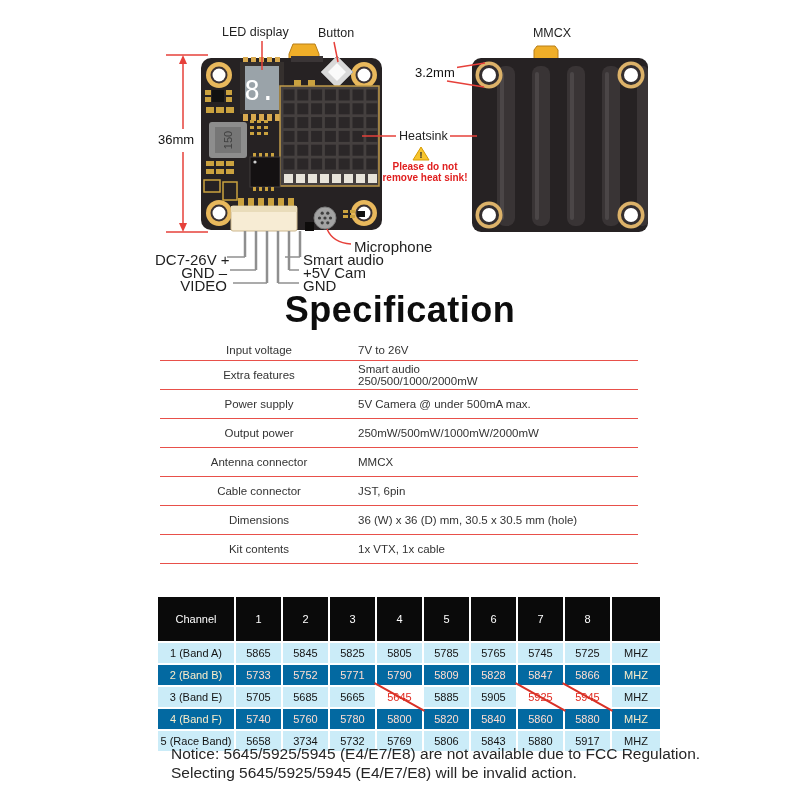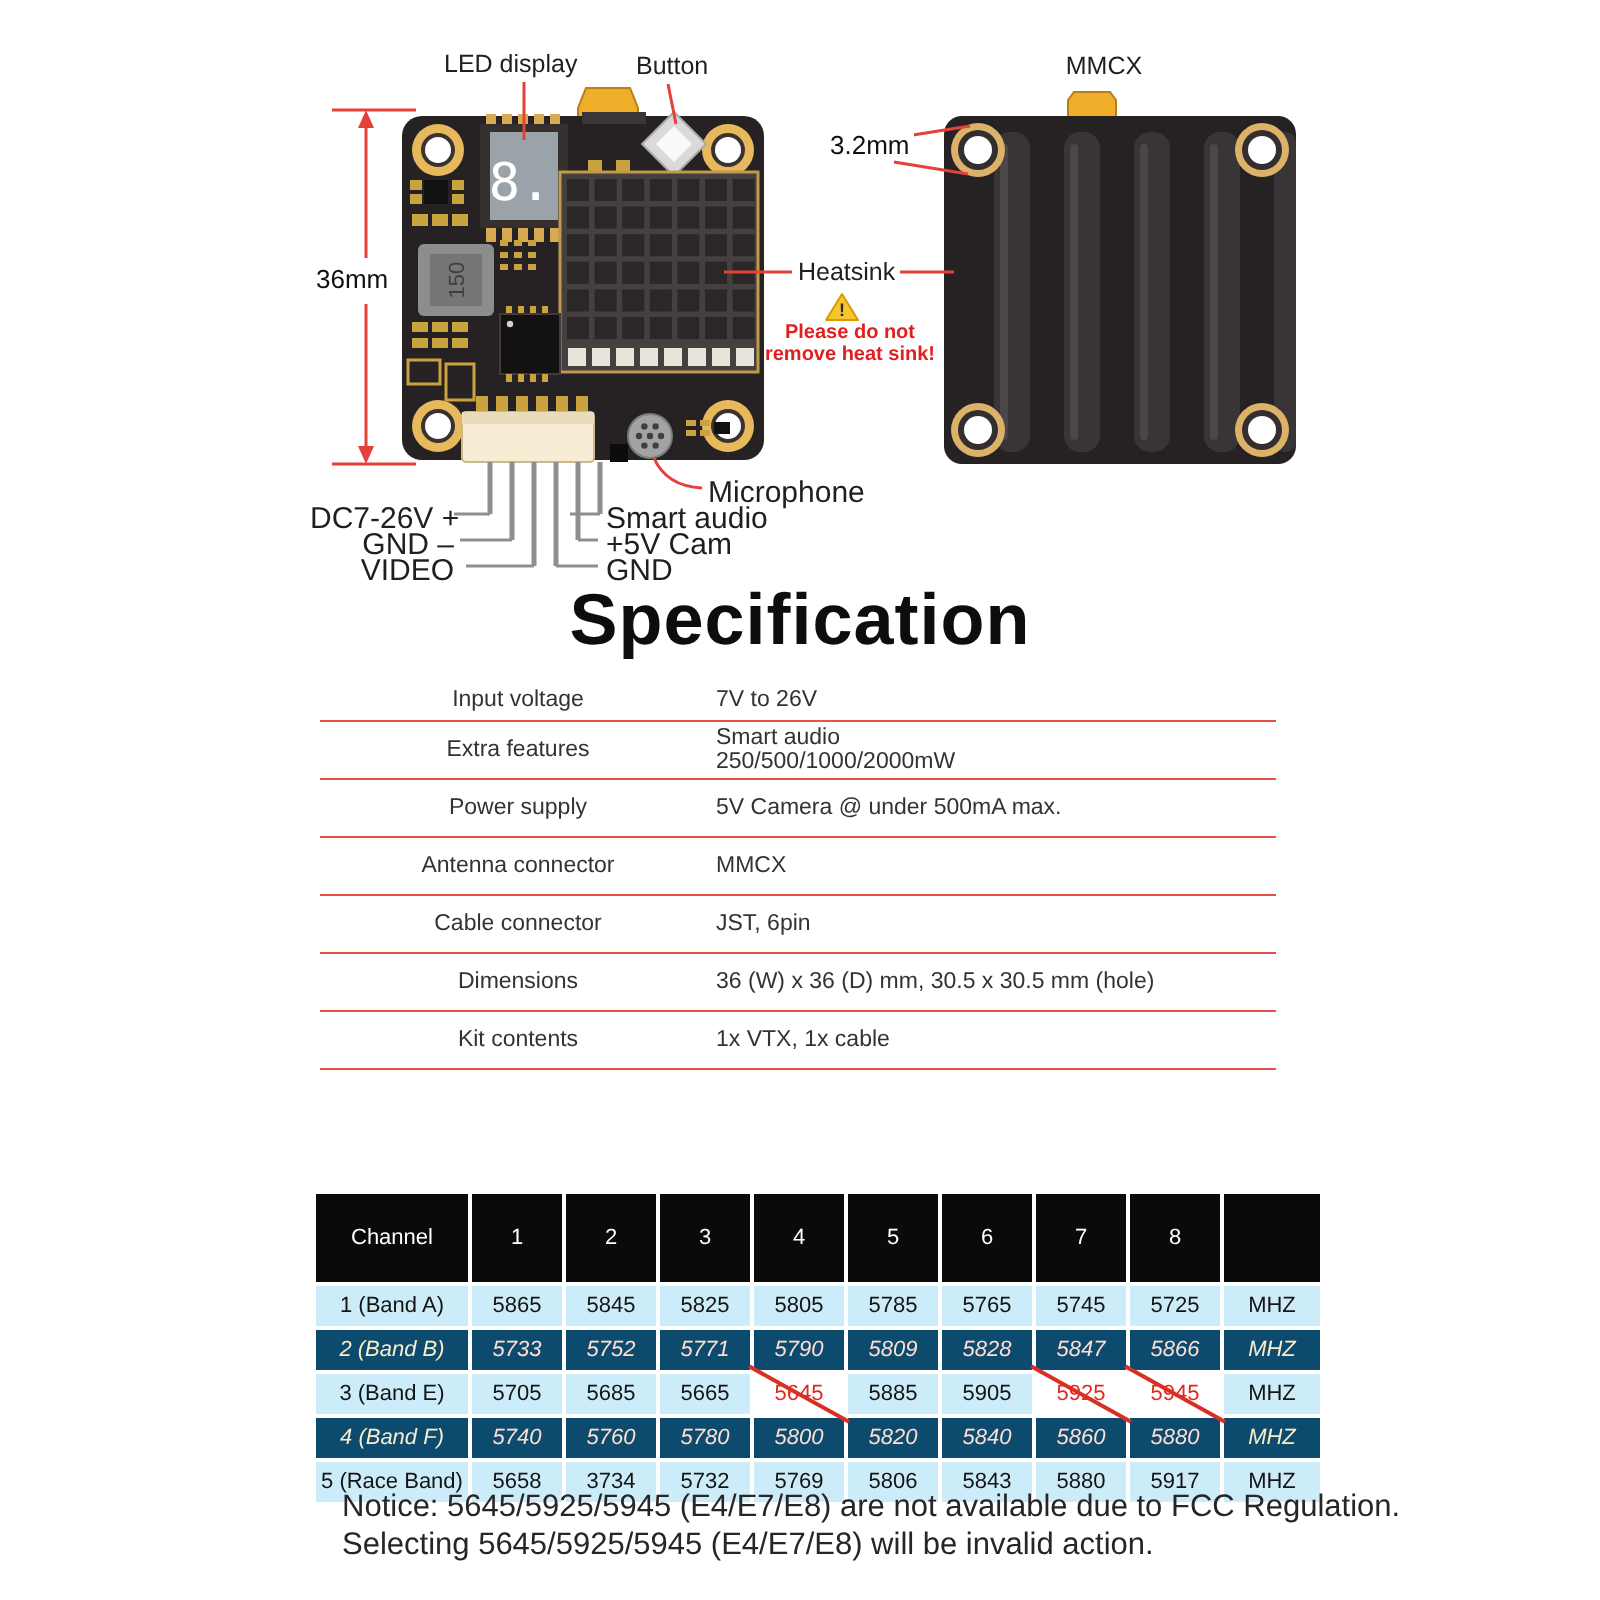--- a/index.html
+++ b/index.html
@@ -20,21 +20,21 @@
   .spec-row.first{height:21px;}
   .spec-label{width:198px;text-align:center;font-size:11.5px;color:#333;}
   .spec-value{flex:1;font-size:11.5px;color:#333;line-height:12px;}
 
   .band-table{left:158px;top:597px;display:grid;grid-template-columns:76px repeat(8,45px) 48px;
               gap:2px;background:#fff;}
   .bcell{display:flex;align-items:center;justify-content:center;font-size:11px;position:relative;}
   .bhead{background:#0a0a0a;color:#ffffff;height:44px;}
   .brow{height:20px;}
   .blue{background:#cbecf8;color:#141414;}
-  .orange{background:#0c4a6e;color:#fbedca;font-style:italic;}
+  .orange{background:#0369a1;color:#fbedca;}
   .orange.num{color:#ffded2;}
   .restricted{background:#ffffff;color:#e02a20;}
   .slash{position:absolute;left:-6px;top:9px;width:57px;height:0;border-top:2px solid #d93025;
          transform:rotate(29deg);transform-origin:center;pointer-events:none;z-index:3;}
   .notice{left:171px;top:745px;width:610px;font-size:15.5px;line-height:18.5px;color:#262626;}
 </style>
 </head>
 <body>
 
 <div class="stage">
@@ -338,20 +338,26 @@
         <div class="spec-label">Extra features</div>
         <div class="spec-value">
           <div>Smart audio</div>
           <div>250/500/1000/2000mW</div>
         </div>
       </div>
       <div class="spec-row">
         <div class="spec-label">Power supply</div>
         <div class="spec-value">
           <div>5V Camera @ under  500mA max.</div>
+        </div>
+      </div>
+      <div class="spec-row">
+        <div class="spec-label">Output power</div>
+        <div class="spec-value">
+          <div>250mW/500mW/1000mW/2000mW</div>
         </div>
       </div>
       <div class="spec-row">
         <div class="spec-label">Antenna connector</div>
         <div class="spec-value">
           <div>MMCX</div>
         </div>
       </div>
       <div class="spec-row">
         <div class="spec-label">Cable connector</div>

